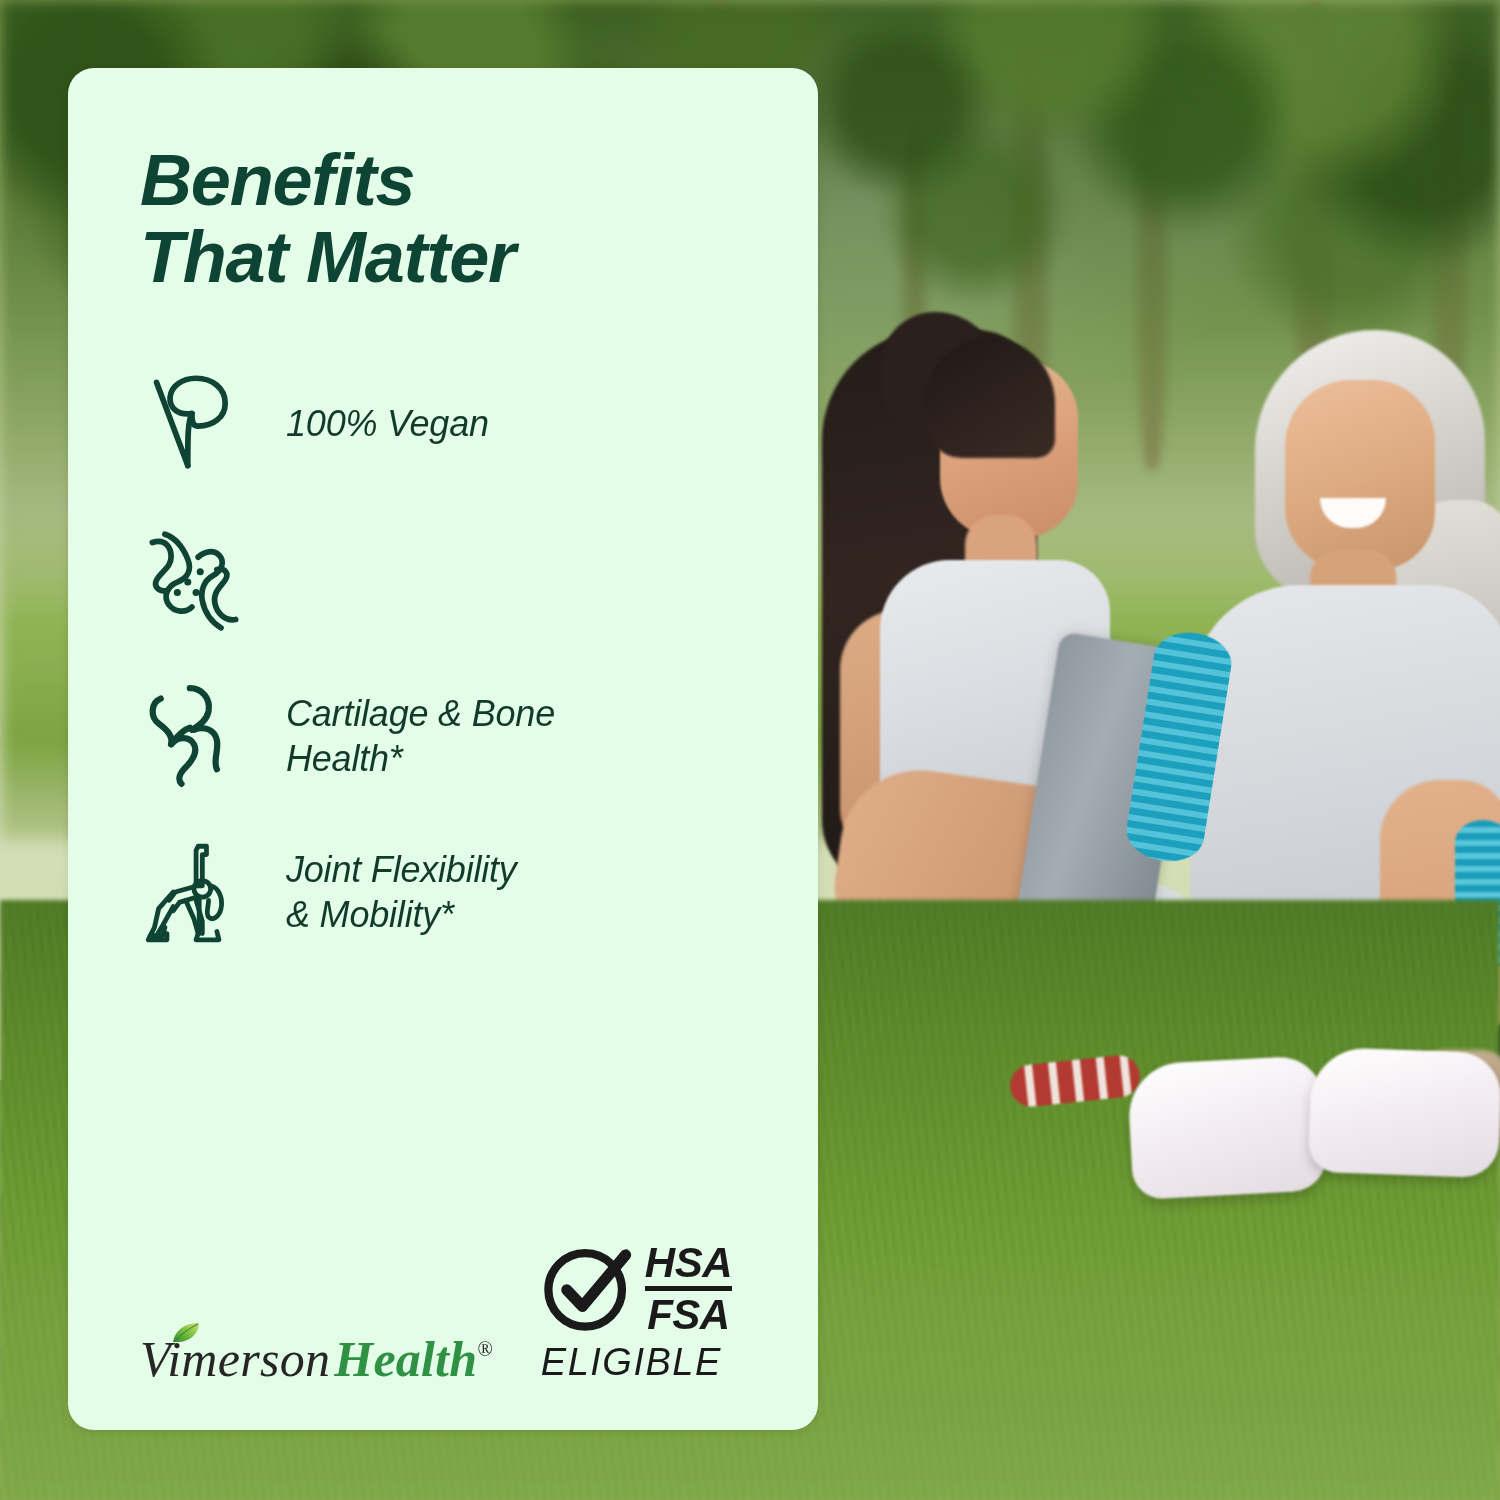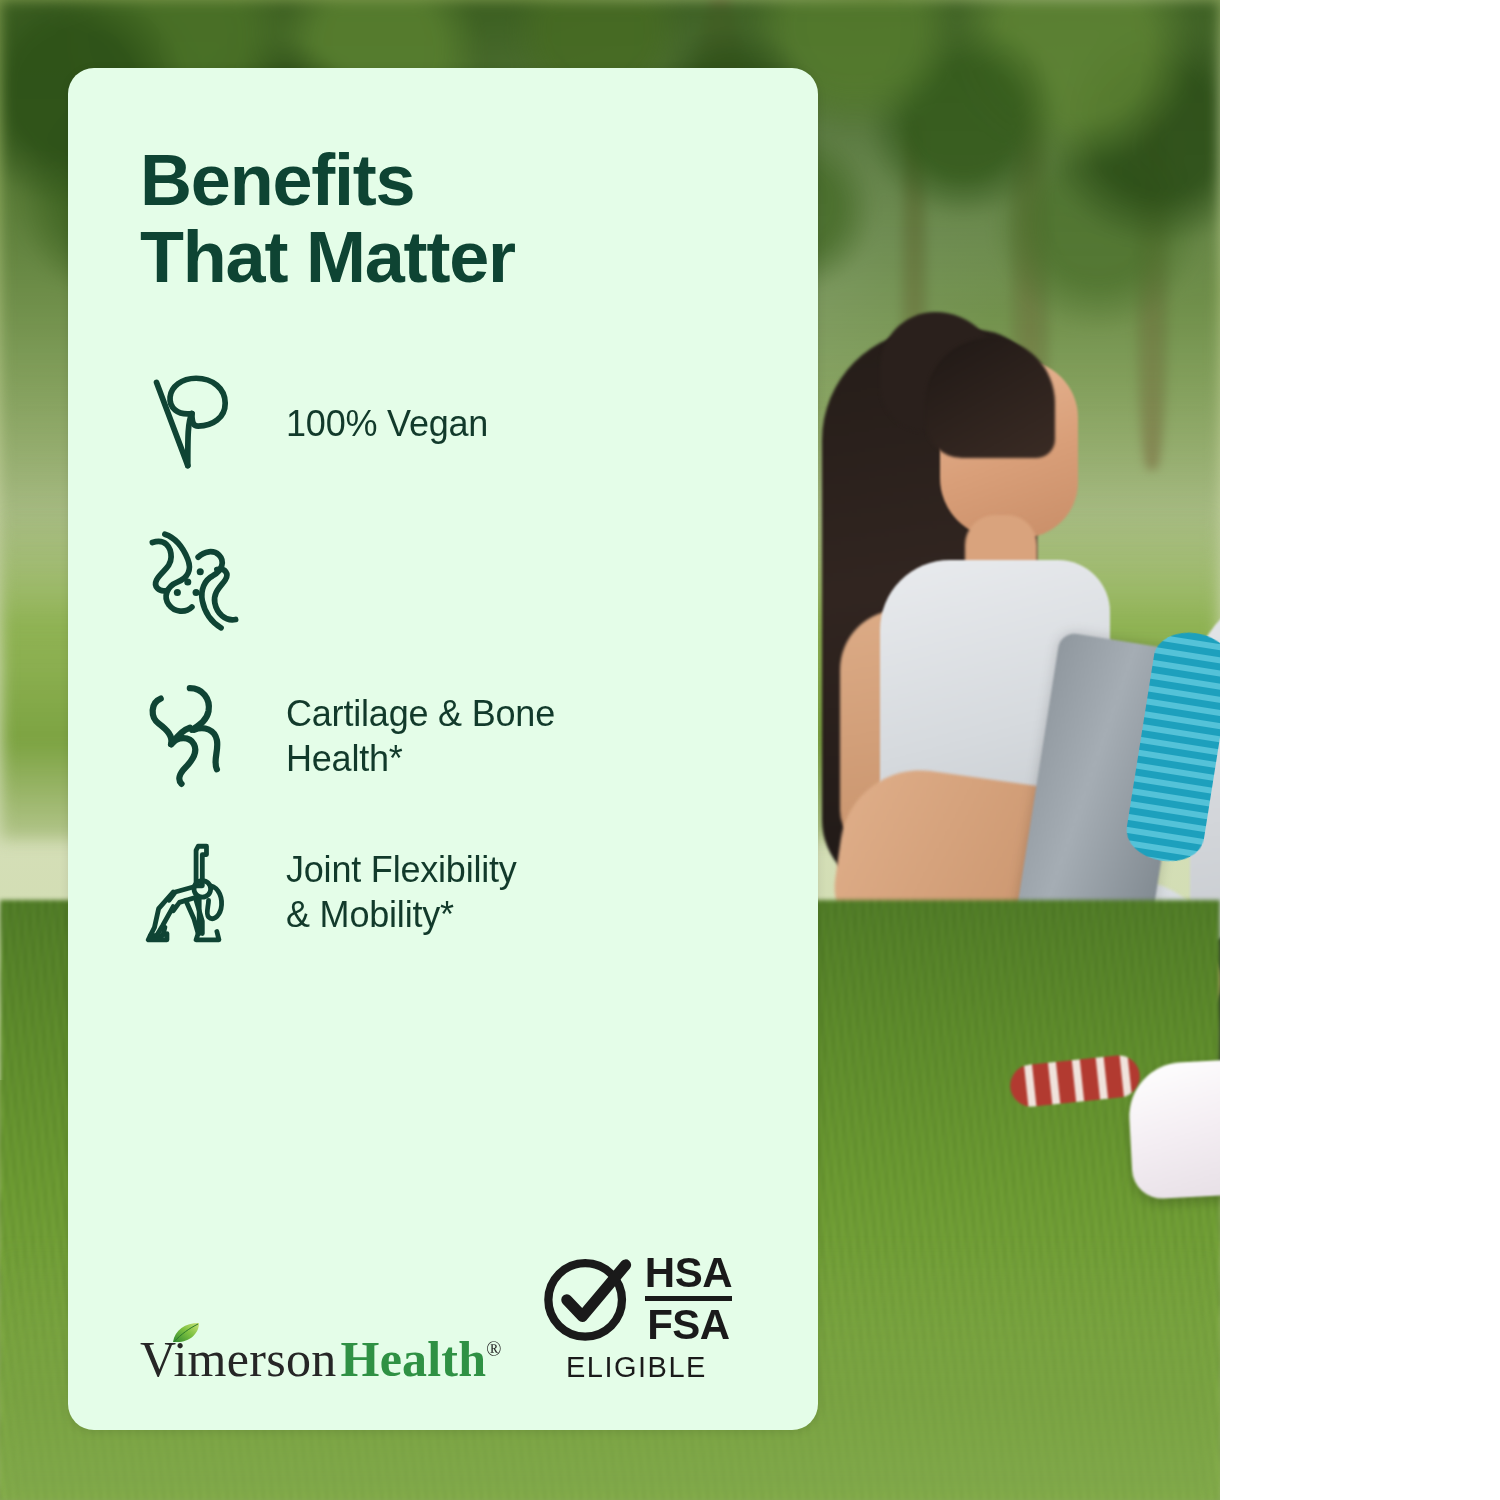--- a/index.html
+++ b/index.html
@@ -2,24 +2,25 @@
 <html><head>
 <meta charset="utf-8">
 <style>
   html, body {
     margin: 0;
     padding: 0;
     background: #ffffff;
   }
   #stage {
     position: relative;
-    width: 1220px;
+    width: 1500px;
     height: 1500px;
     overflow: hidden;
     font-family: "Liberation Sans", sans-serif;
+    font-style: italic;
   }
 
   
   .photo {
     position: absolute;
     inset: 0;
     overflow: hidden;
     background: #8aa85c;
   }
   
@@ -318,21 +319,21 @@
     left: 31px;
     top: -12px;
     width: 30px;
     height: 22px;
   }
 
   
   .hsa-badge {
     display: flex;
     flex-direction: column;
-    align-items: center;
+    align-items: flex-start;
     color: #1a1a1a;
     margin-right: 30px;
   }
   .hsa-top {
     display: flex;
     align-items: center;
     gap: 12px;
   }
   .hsa-check { width: 92px; height: 92px; display: block; }
   .hsa-stack {
@@ -347,21 +348,21 @@
     letter-spacing: -.5px;
     font-family: "Liberation Sans", sans-serif;
     text-align: center;
   }
   .hsa-rule {
     height: 5px;
     background: #1a1a1a;
     margin: 3px 0;
   }
   .hsa-eligible {
-    font-size: 29px;
+    font-size: 38px;
     font-weight: 400;
     letter-spacing: 1.5px;
     margin-top: 6px;
     font-family: "Liberation Sans", sans-serif;
   }
 </style>
 </head>
 <body>
 
 <div id="stage">

